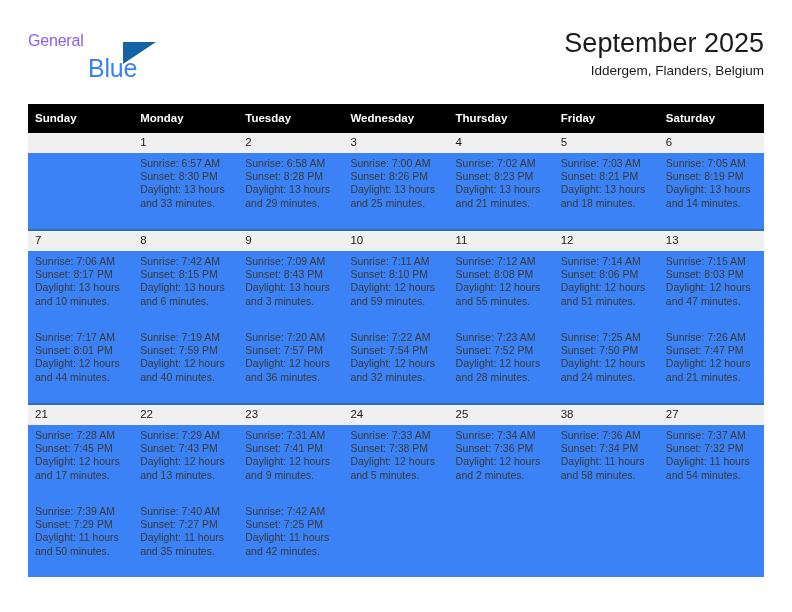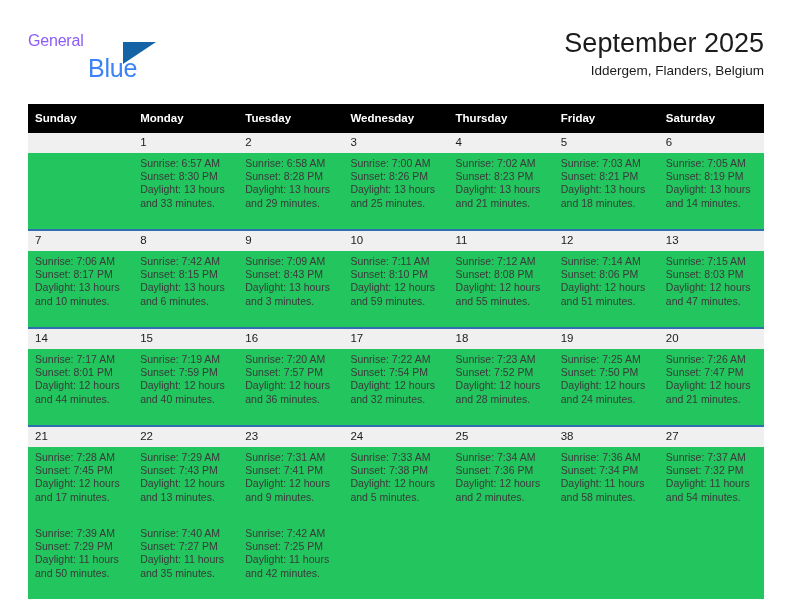--- a/index.html
+++ b/index.html
@@ -115,21 +115,21 @@
     padding: 3px 0 3px 7px;
     height: 14px;
     vertical-align: top;
     border-top: 2px solid #2f6fb0;
   }
   tr.num-row.first td {
     border-top: none;
   }
 
   tr.body-row td {
-    background: #22c55e;
+    background: #3b82f6;
     font-size: 10.5px;
     color: #3a3a3a;
     padding: 4px 6px 10px 7px;
     vertical-align: top;
     line-height: 13.2px;
     height: 62px;
   }
   tr.body-row td .ln { display: block; white-space: nowrap; }
 </style>
 </head>
@@ -272,29 +272,20 @@
             <span class="ln">and 51 minutes.</span>
           </td>
           <td>
             <span class="ln">Sunrise: 7:15 AM</span>
             <span class="ln">Sunset: 8:03 PM</span>
             <span class="ln">Daylight: 12 hours</span>
             <span class="ln">and 47 minutes.</span>
           </td>
         </tr>
 
-        <tr class="num-row">
-          <td>14</td>
-          <td>15</td>
-          <td>16</td>
-          <td>17</td>
-          <td>18</td>
-          <td>19</td>
-          <td>20</td>
-        </tr>
         <tr class="body-row">
           <td>
             <span class="ln">Sunrise: 7:17 AM</span>
             <span class="ln">Sunset: 8:01 PM</span>
             <span class="ln">Daylight: 12 hours</span>
             <span class="ln">and 44 minutes.</span>
           </td>
           <td>
             <span class="ln">Sunrise: 7:19 AM</span>
             <span class="ln">Sunset: 7:59 PM</span>

